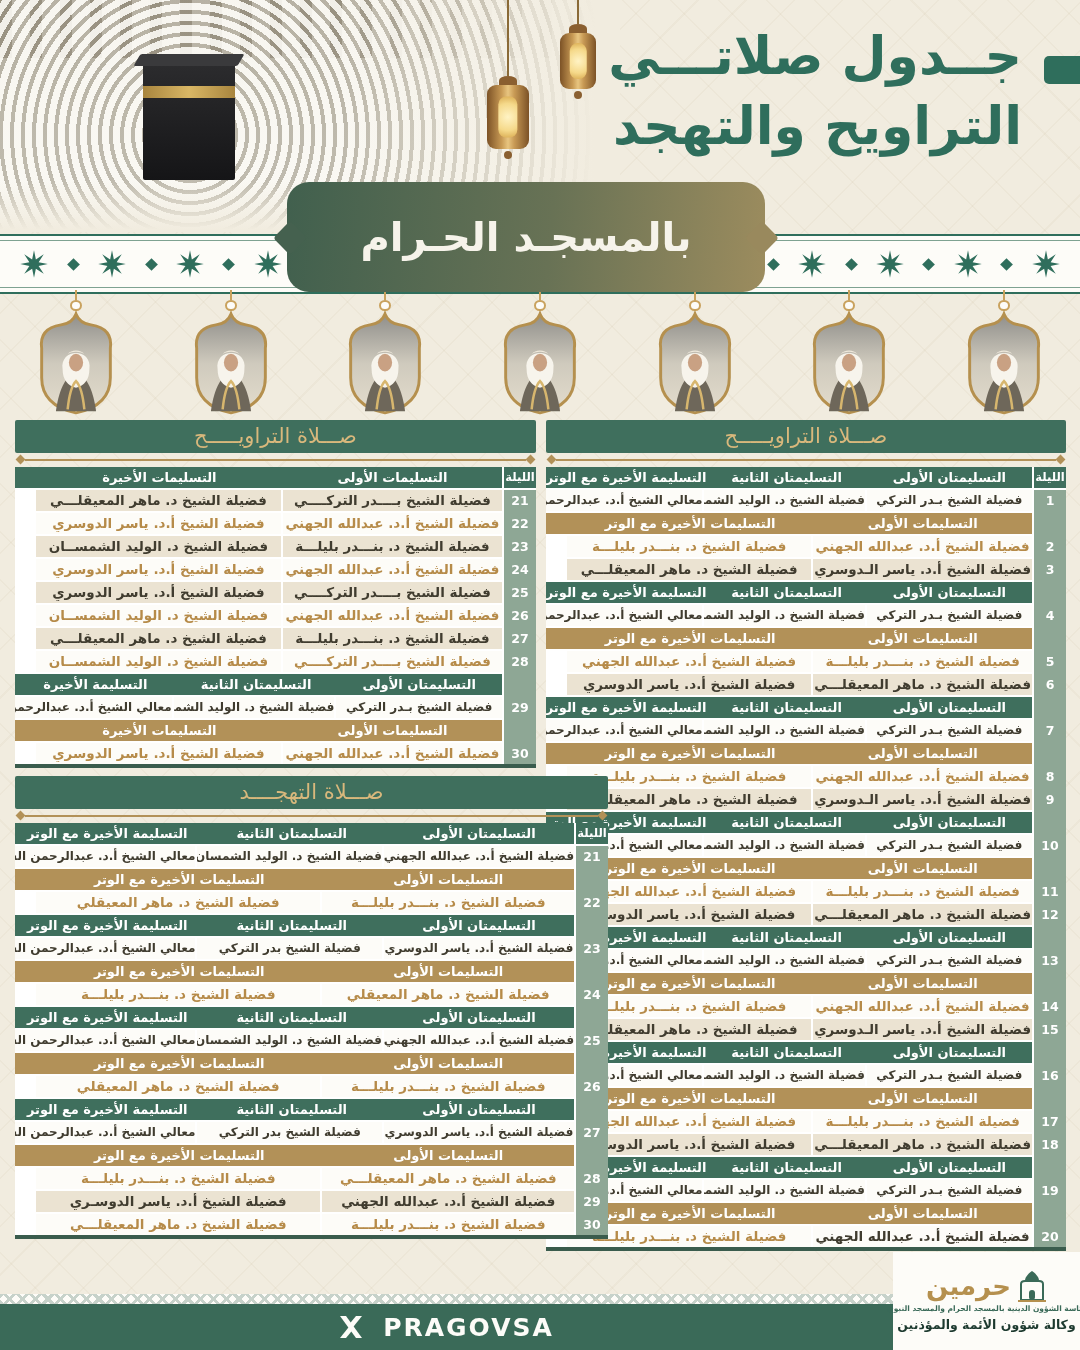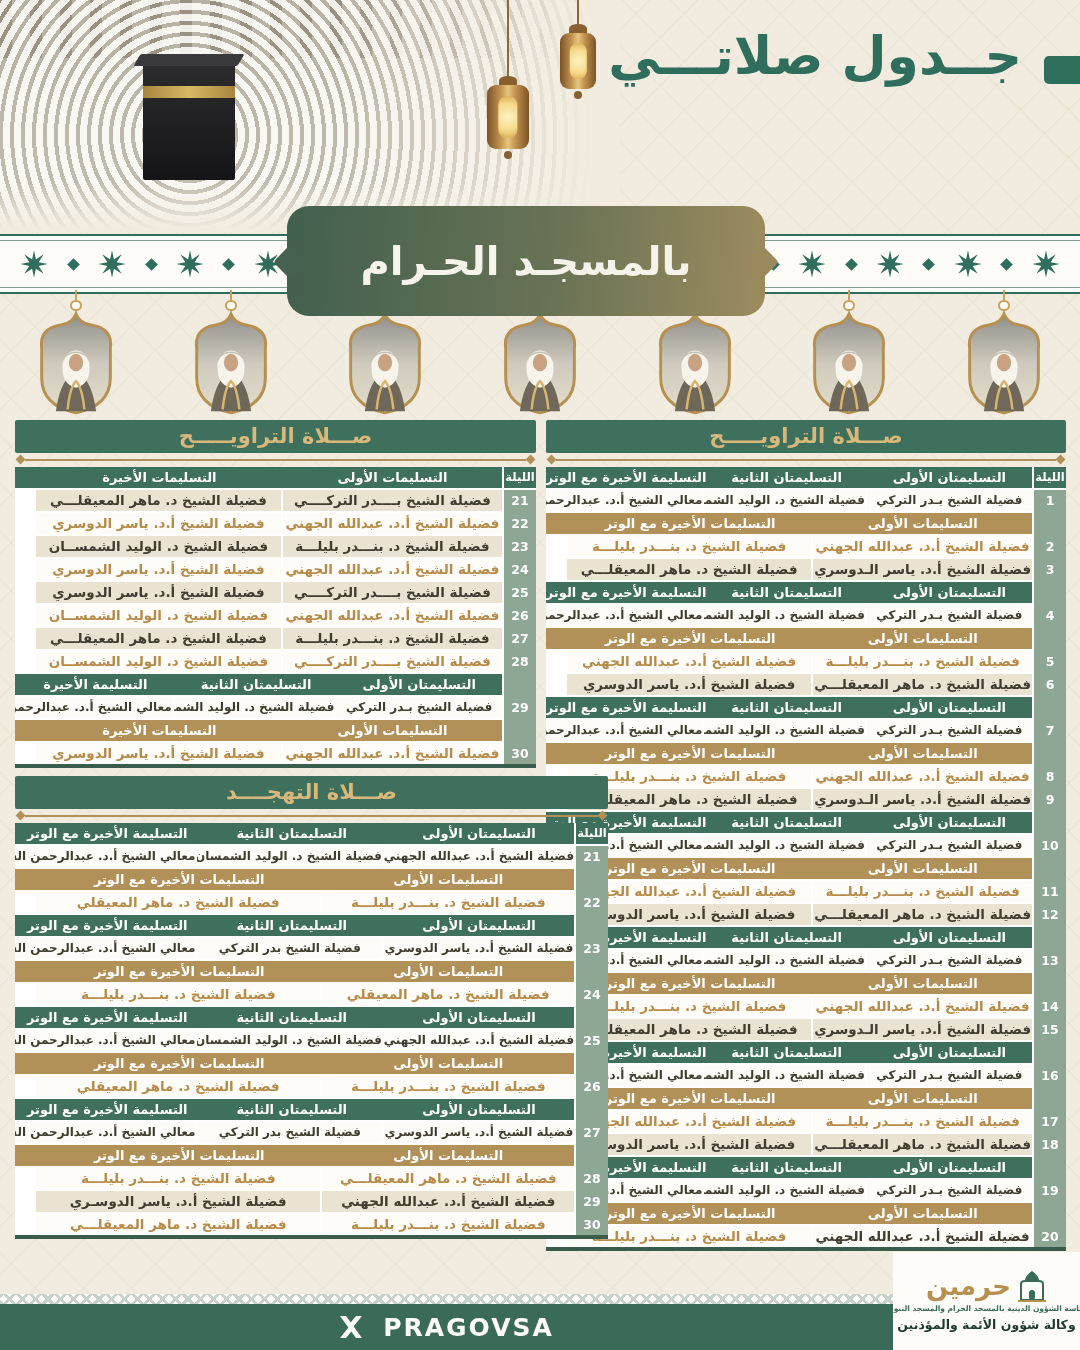--- a/index.html
+++ b/index.html
@@ -38,36 +38,36 @@
   .l2{left:560px;top:0;}  .l2 .chain{height:24px;} .l2 .body{width:36px;height:56px;}
   
   .band{position:absolute;left:0;top:234px;width:1080px;height:56px;background:#fdfcf8;border-top:2px solid #2f6e5c;border-bottom:2px solid #2f6e5c;display:flex;align-items:center;justify-content:space-evenly;z-index:1;}
   .band::before,.band::after{content:"";position:absolute;left:0;right:0;height:1px;background:#7ea291;}
   .band::before{top:4px;} .band::after{bottom:4px;}
   .band .star{width:30px;height:30px;fill:#2f6e5c;}
   .band .dia{width:9px;height:9px;background:#2f6e5c;transform:rotate(45deg);}
   
   .banner{position:absolute;left:287px;top:182px;width:478px;height:110px;border-radius:22px;z-index:2;
     background:linear-gradient(95deg,#41604e 0%,#687255 55%,#9c8c5e 100%);
-    display:flex;flex-direction:row;align-items:center;justify-content:center;direction:rtl;margin-top:24px;}
+    display:flex;flex-direction:row;align-items:center;justify-content:center;direction:rtl;}
   .banner::before{content:"";position:absolute;left:-9px;top:44px;width:24px;height:24px;background:#45614f;transform:rotate(45deg);border-radius:4px;}
   .banner::after{content:"";position:absolute;right:-9px;top:44px;width:24px;height:24px;background:#99895d;transform:rotate(45deg);border-radius:4px;}
   .banner .bl{color:#f6f3ea;font-weight:bold;font-size:40px;line-height:52px;white-space:nowrap;}
   
   .portraits{position:absolute;left:0;top:290px;width:1080px;height:130px;display:flex;justify-content:space-between;padding:0 10px;box-sizing:border-box;z-index:1;}
   .pwrap{display:flex;flex-direction:column;align-items:center;width:132px;}
   .pwrap .string{width:2px;height:10px;background:#c9a25e;}
   .pwrap .ring{width:8px;height:8px;border:2px solid #c9a25e;border-radius:50%;margin-bottom:-2px;background:#fdfcf8;}
   .pwrap svg{width:112px;height:114px;}
   
   .tbl{position:absolute;direction:rtl;}
   .pos-r{left:546px;top:420px;width:520px;}
   .pos-l1{left:15px;top:420px;width:521px;}
   .pos-l2{left:15px;top:776px;width:593px;}
-  .tbar{height:33px;line-height:33px;background:#3f6f5d;color:#d9b87c;font-weight:bold;font-size:21px;text-align:center;letter-spacing:1px;border-radius:2px;}
+  .tbar{height:33px;line-height:33px;background:#3f6f5d;color:#d9b87c;font-weight:normal;font-size:21px;text-align:center;letter-spacing:1px;border-radius:2px;}
   .tdiv{height:14px;position:relative;}
   .tdiv .line{position:absolute;left:10px;right:10px;top:6px;height:1.5px;background:#b29158;}
   .tdiv .dm{position:absolute;top:3px;width:7px;height:7px;background:#b29158;transform:rotate(45deg);}
   .tdiv .dm.l{left:2px;} .tdiv .dm.r{right:2px;}
   .rows{position:relative;display:flex;flex-direction:column;gap:2px;background:#fff;border-bottom:4px solid #3a5c4d;}
   .nstrip{position:absolute;top:23px;bottom:0;right:0;width:32px;background:#8ea795;}
   .trow{position:relative;display:flex;height:21px;line-height:21px;flex:0 0 21px;}
   .ncell{flex:0 0 32px;margin-left:2px;text-align:center;color:#fff;font-weight:bold;font-size:12.5px;}
   .top3 .ncell,.top2 .ncell{background:#3f6f5d;font-size:11.5px;}
   .cells{flex:1;display:flex;gap:2px;min-width:0;}
@@ -135,20 +135,21 @@
       </symbol>
     </defs>
   </svg>
 
   <div class="kaaba">
     <div class="cube"></div>
   </div>
 
   <div class="title-accent"></div>
   <div class="title-line t1">جــدول صلاتـــي</div>
+  <div class="title-line t2">التراويح والتهجد</div>
 
   <div class="lantern l1">
     <div class="chain"></div>
       <div class="cap"></div>
     <div class="body">
         <div class="glow"></div>
       </div>
       <div class="fin"></div>
   </div>
   <div class="lantern l2">

